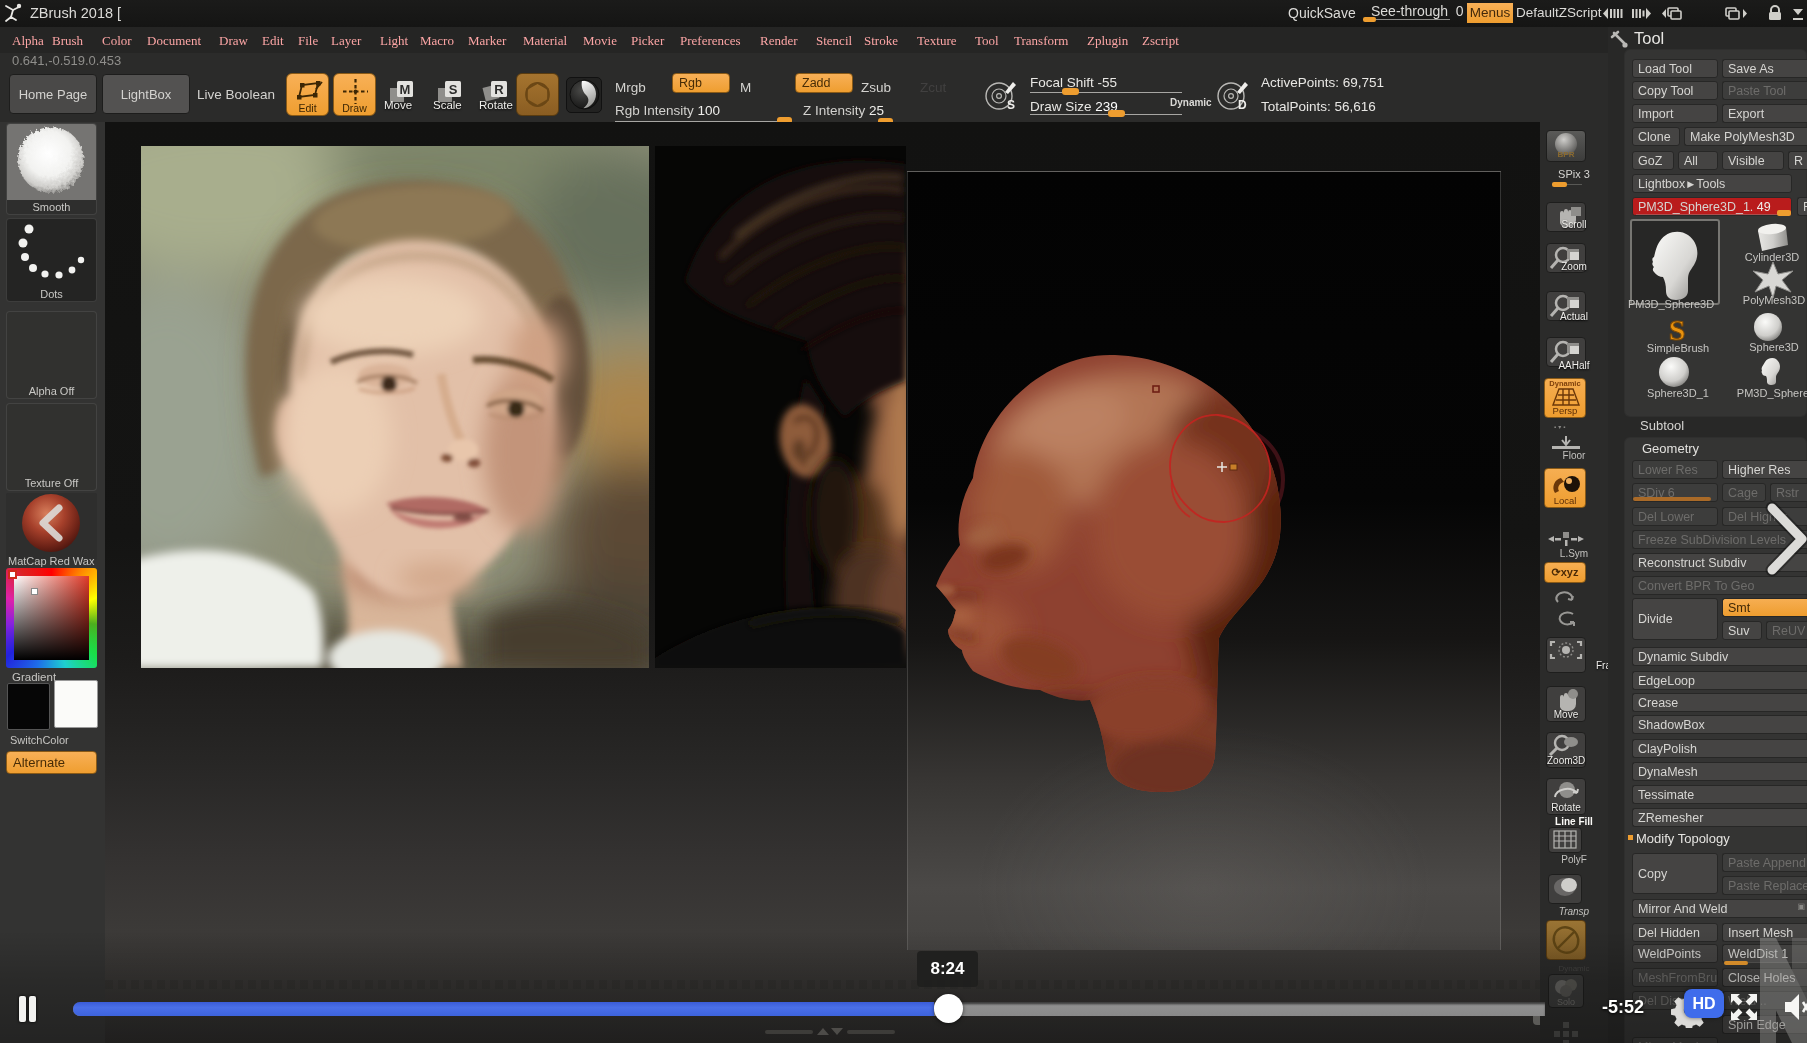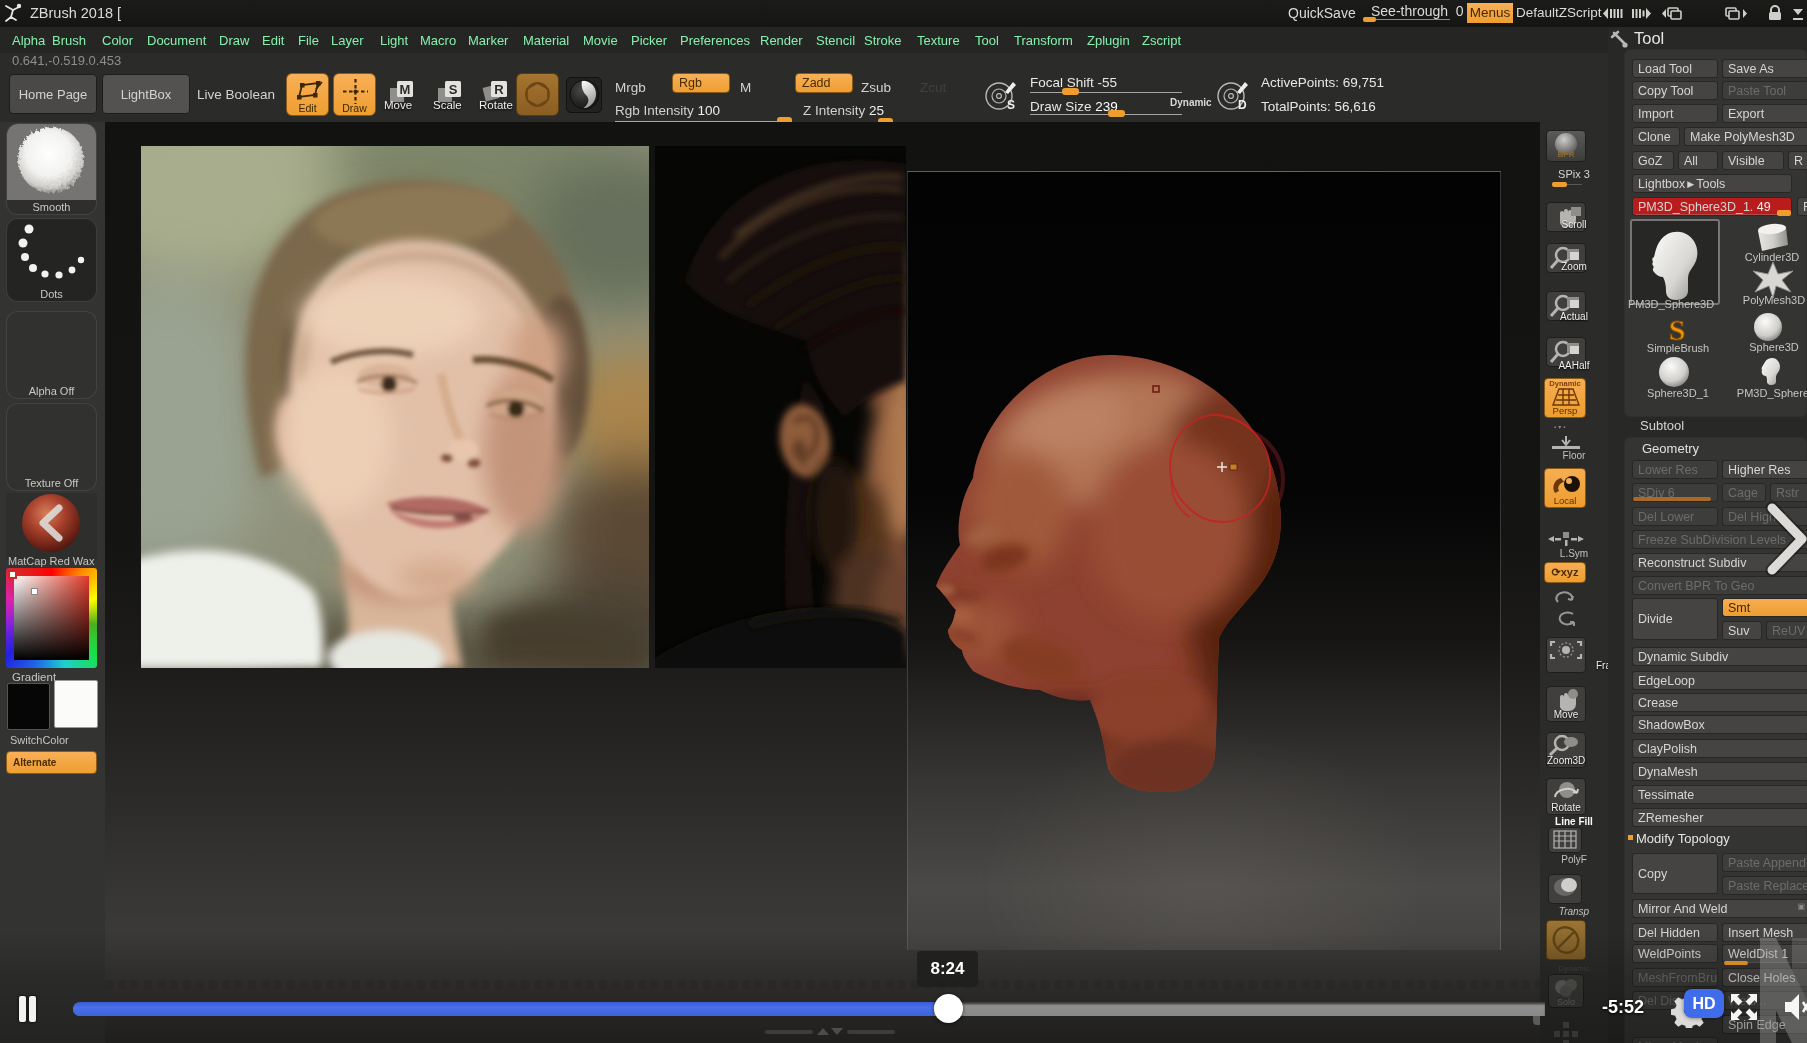--- a/index.html
+++ b/index.html
@@ -6,37 +6,37 @@
   html,body { width:1807px; height:1043px; overflow:hidden; background:#262625;
     font-family:"Liberation Sans", sans-serif; }
   #app { position:absolute; left:0; top:0; width:1807px; height:1043px;
     background:#2b2b2a; overflow:hidden; }
   .abs { position:absolute; }
   
   .titlebar { position:absolute; left:0; top:0; width:1807px; height:27px;
     background:linear-gradient(#1b1b1a,#151514); color:#dcdbd8; }
   .menubar { position:absolute; left:0; top:27px; width:1807px; height:26px;
     background:#252524; }
-  .menubar span { position:absolute; top:6px; font-size:13px; color:#86efac; }
+  .menubar span { position:absolute; top:6px; font-size:13px; color:#fca5a5;font-family:Liberation Serif, serif; }
   .coordrow { position:absolute; left:12px; top:53px; font-size:13px; color:#8f8e8b; }
   .toolbar { position:absolute; left:0; top:66px; width:1763px; height:56px;
     background:#2b2b2a; }
   
   .btn { position:absolute; background:#454443; border:1px solid #1d1d1c;
     border-radius:4px; color:#d3d2cf; font-size:12.5px; display:flex;
     align-items:center; padding:0 6px; white-space:nowrap; overflow:hidden; }
   .btn.center { justify-content:center; padding:0 2px; }
   .btn.orange { background:linear-gradient(#f8b057,#ef9e30); color:#472c06;
     border-color:#8a5a16; font-weight:normal; }
   .lbl { position:absolute; color:#c6c5c2; font-size:10.5px; white-space:nowrap; }
   
   .sidebar { position:absolute; left:0; top:122px; width:105px; height:921px;
     background:#333332; }
   .sthumb { position:absolute; left:6px; width:91px; background:#2e2e2d;
-    border:1px solid #55555388; border-radius:12px; overflow:hidden; }
+    border:1px solid #55555388; border-radius:4px; overflow:hidden; }
   .sthumb .cap { position:absolute; left:0; right:0; bottom:1px; text-align:center;
     font-size:11px; color:#c9c8c5; }
   
   .canvas { position:absolute; left:105px; top:122px; width:1435px; height:921px;
     background:linear-gradient(#121211 0%, #141413 45%, #1c1b1a 58%, #282726 70%, #343231 80%, #3c3a38 88%, #383634 93%, #2d2c2b 100%);
     overflow:hidden; }
   .doc { position:absolute; left:802px; top:49px; width:594px; height:779px;
     border-top:1px solid #9a989655;border-left:1px solid #9a989644;border-right:1px solid #9a989655;
     background:radial-gradient(55% 30% at 50% 92%, rgba(120,116,112,0.25), rgba(0,0,0,0) 70%), linear-gradient(#030303 0%, #050505 42%, #161514 60%, #373533 78%, #4b4947 92%, #454341 100%); }
   
@@ -517,21 +517,21 @@
     <div class="abs" style="left:6px;top:446px;width:91px;height:100px;background:conic-gradient(from 0deg, red, #ff8800, yellow, #4caf1e, #18e04a, #1ed0d0, #1e6ee8, #2222dd, #8822dd, #dd22aa, #dd2222, red);border-radius:3px;"></div>
     <div class="abs" style="left:14px;top:454px;width:75px;height:84px;background:linear-gradient(to bottom, rgba(0,0,0,0) 0%, rgba(0,0,0,1) 100%), linear-gradient(to right, #ffffff 0%, #e03a28 100%);"></div>
     <div class="abs" style="left:8px;top:448px;width:9px;height:9px;background:#fff;border:2px solid #d02a1a;"></div>
     <div class="abs" style="left:31px;top:466px;width:7px;height:7px;background:#fff;border:1px solid #888;"></div>
     <div class="lbl" style="left:12px;top:549px;font-size:11.5px;">Gradient</div>
 
     <div class="abs" style="left:7px;top:561px;width:43px;height:47px;background:#060606;border:1px solid #555;border-radius:2px;"></div>
     <div class="abs" style="left:54px;top:558px;width:44px;height:48px;background:#fbfbf9;border:1px solid #999;border-radius:2px;"></div>
     <div class="lbl" style="left:10px;top:612px;font-size:11px;">SwitchColor</div>
 
-    <div class="btn orange" style="left:6px;top:629px;width:91px;height:23px;font-size:10px;font-weight:bold;">Alternate</div>
+    <div class="btn orange" style="left:6px;top:629px;width:91px;height:23px;font-size:13px;">Alternate</div>
   </div>
   <div class="rstrip">
     <div class="sbtn" style="top:8px;height:32px;background:linear-gradient(#5a5a58,#3c3c3b);">
       <svg width="38" height="30" viewBox="0 0 38 30">
           <defs>
             <radialGradient id="bprg" cx="40%" cy="30%" r="70%">
               <stop offset="0%" stop-color="#cfcecb"></stop>
               <stop offset="100%" stop-color="#5e5d5b"></stop>
             </radialGradient>
           </defs>

